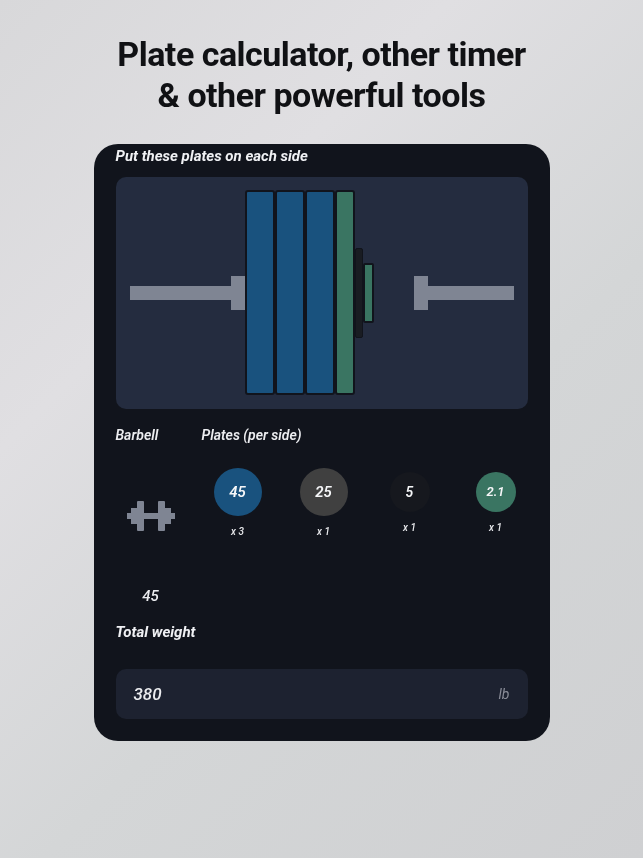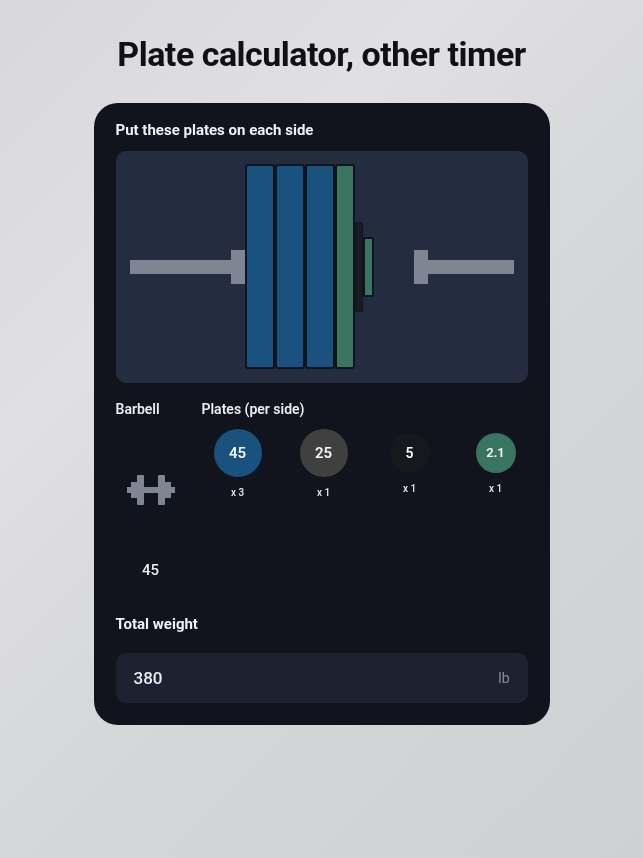--- a/index.html
+++ b/index.html
@@ -24,25 +24,26 @@
       font-size: 34px;
       line-height: 1.2;
       margin-top: 34px;
       margin-bottom: 28px;
       letter-spacing: -0.5px;
     }
     .card {
       width: 456px;
       background: #11141c;
       border-radius: 24px;
-      padding: 18px 22px 22px 22px;
+      padding: 3px 22px 22px 22px;
       color: #e8e9ec;
       display: flex;
       flex-direction: column;
       gap: 12px;
+      font-style: italic;
     }
     .section-title {
       font-size: 15px;
       font-weight: 700;
       color: #f0f1f4;
     }
     .illustration {
       background: #242c3f;
       border-radius: 10px;
       height: 232px;
@@ -142,21 +143,21 @@
     .col-head {
       font-size: 14px;
       font-weight: 600;
       color: #ecedf0;
       height: 18px;
       align-self: flex-start;
     }
     .plates-cols {
       display: flex;
       flex-direction: column;
-      gap: 10px;
+      gap: 23px;
       flex: 1;
       margin-left: 16px;
     }
     .plates-circles {
       display: flex;
       gap: 22px;
       align-items: center;
       justify-content: flex-start;
       padding-left: 4px;
     }
@@ -221,21 +222,21 @@
       border-radius: 1px;
     }
     .total-box {
       background: #1d2230;
       border-radius: 10px;
       height: 50px;
       display: flex;
       align-items: center;
       justify-content: space-between;
       padding: 0 18px;
-      margin-top: 8px;
+      margin-top: 16px;
     }
     .total-value {
       font-size: 17px;
       color: #ecedf0;
       font-weight: 500;
     }
     .total-unit {
       font-size: 14px;
       color: #8a8d98;
       text-align: right;
@@ -244,20 +245,21 @@
       font-size: 15px;
       color: #ecedf0;
       font-weight: 500;
     }
   </style>
 </head>
 <body>
 
 <div class="headline">
   <span>Plate calculator, other timer</span><br>
+  <span>&amp; other powerful tools</span>
 </div>
 
 <div class="card">
   <div class="section-title">Put these plates on each side</div>
 
   <div class="illustration">
     <div class="bar-group">
       <div class="bar-shaft left"></div>
       <div class="collar left"></div>
       <div class="plates-stack main">
@@ -303,19 +305,19 @@
           <div class="count-label">x 1</div>
         </div>
         <div class="plate-entry">
           <div class="circle c2_5">2.1</div>
           <div class="count-label">x 1</div>
         </div>
       </div>
     </div>
   </div>
 
-  <div class="section-title" style="margin-top:24px">Total weight</div>
+  <div class="section-title" style="margin-top:6px">Total weight</div>
 
   <div class="total-box">
     <span class="total-value">380</span>
     <span class="total-unit">lb</span>
   </div>
 </div>
 
 </body></html>

